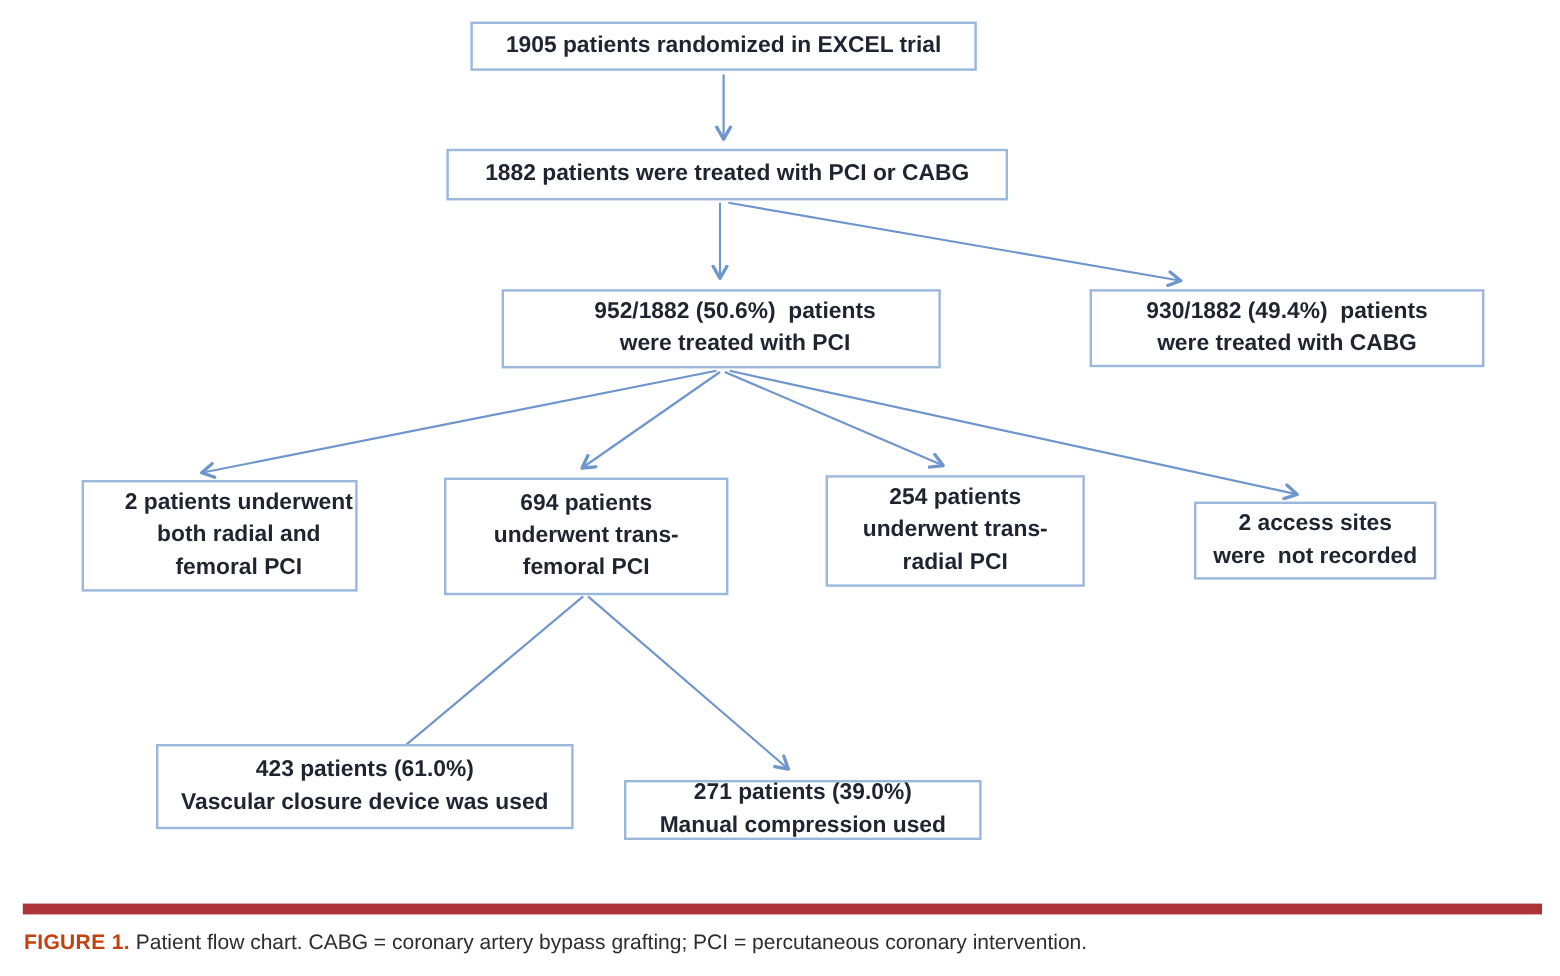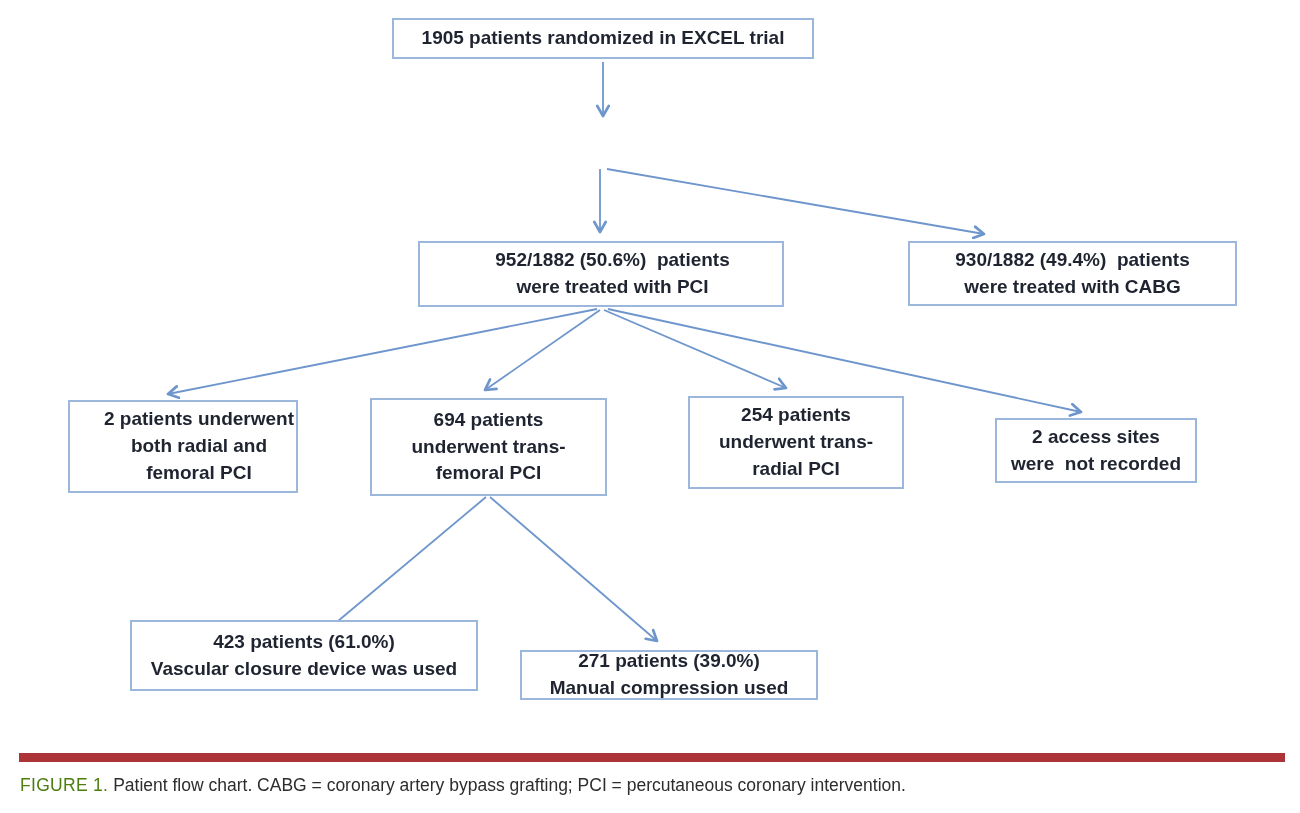--- a/index.html
+++ b/index.html
@@ -50,22 +50,22 @@
   .caption {
     position: absolute;
     left: 20px;
     top: 774px;
     width: 1260px;
     font-size: 17.5px;
     line-height: 1.3;
     color: var(--captionText);
   }
   .caption .cap-label {
-    font-weight: 400;
-    color: #4d7c0f;
+    font-weight: 700;
+    color: #c2410c;
     letter-spacing: 0.3px;
   }
   
   #n-randomized   { left: 392px;  top: 18px;  width: 422px; height: 41px; text-align: center; }
   #n-treated      { left: 372px;  top: 124px; width: 468px; height: 43px; }
   #n-pci          { left: 418px;  top: 241px; width: 366px; height: 66px; padding-left: 23px; }
   #n-cabg         { left: 908px;  top: 241px; width: 329px; height: 65px; }
   #n-both         { left: 68px;   top: 400px; width: 230px; height: 93px; padding-left: 32px; }
   #n-transfemoral { left: 370px;  top: 398px; width: 237px; height: 98px; }
   #n-transradial  { left: 688px;  top: 396px; width: 216px; height: 93px; }
@@ -91,20 +91,21 @@
       <line x1="597" y1="309" x2="168" y2="394" marker-end="url(#arw)"></line>
       <line x1="600" y1="310" x2="485" y2="390" marker-end="url(#arw)"></line>
       <line x1="604" y1="310" x2="786" y2="388" marker-end="url(#arw)"></line>
       <line x1="608" y1="309" x2="1081" y2="412" marker-end="url(#arw)"></line>
       <line x1="486" y1="497" x2="313" y2="642" marker-end="url(#arw)"></line>
       <line x1="490" y1="497" x2="657" y2="641" marker-end="url(#arw)"></line>
     </g>
   </svg>
 
   <div class="node" id="n-randomized">1905 patients randomized in EXCEL trial</div>
+  <div class="node" id="n-treated">1882 patients were treated with PCI or CABG</div>
   <div class="node" id="n-pci">952/1882 (50.6%)  patients
 were treated with PCI</div>
   <div class="node" id="n-cabg">930/1882 (49.4%)  patients
 were treated with CABG</div>
   <div class="node" id="n-both">2 patients underwent
 both radial and
 femoral PCI</div>
   <div class="node" id="n-transfemoral">694 patients
 underwent trans-
 femoral PCI</div>

